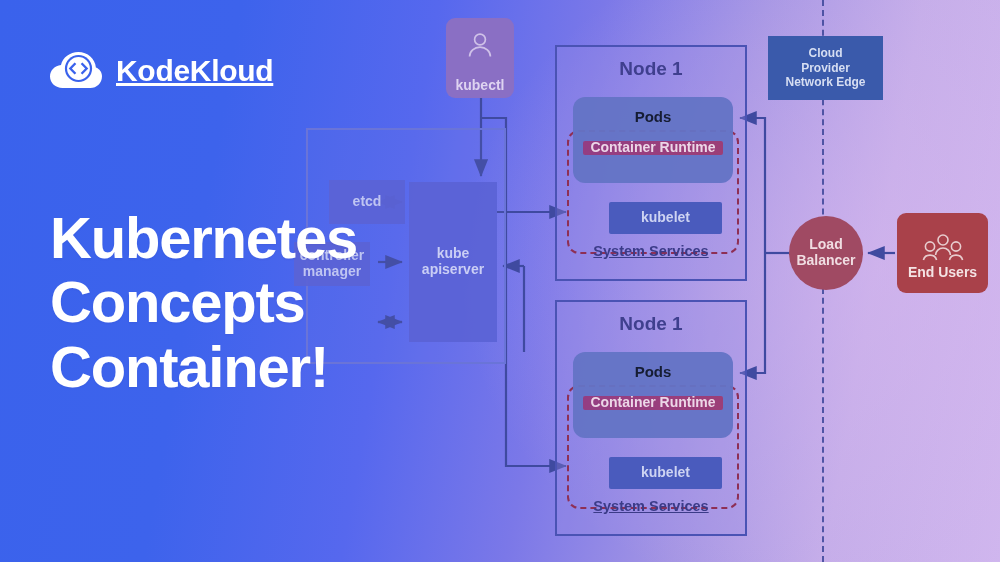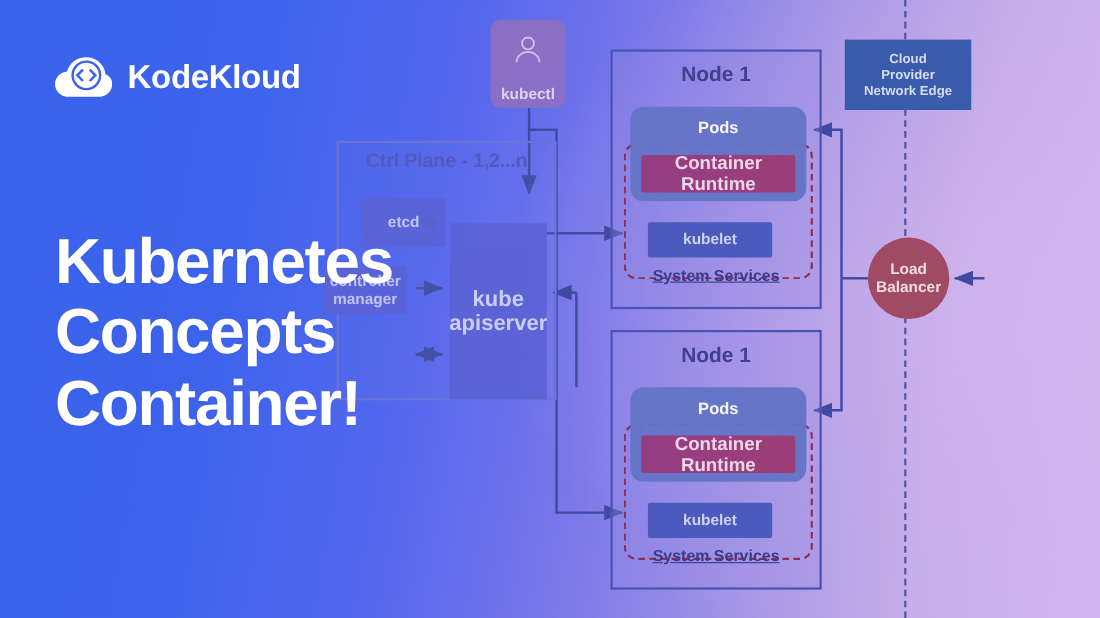--- a/index.html
+++ b/index.html
@@ -31,20 +31,21 @@
 
   
   #brand {
     position:absolute; left:50px; top:50px;
     display:flex; align-items:center; gap:14px;
   }
   #brand .logo { width:52px; height:42px; display:block; }
   #brand .wordmark {
     color:#ffffff; font-size:30px; font-weight:700; letter-spacing:-0.3px;
     line-height:1;
+    text-decoration:underline;
   }
 
   
   #headline {
     position:absolute; left:50px; top:206px;
     color:#ffffff; font-size:58px; font-weight:700;
     line-height:1.11; letter-spacing:-1.2px; white-space:pre-line;
     text-shadow:0 1px 2px rgba(40,50,150,0.10);
     z-index:6;
   }
@@ -70,21 +71,21 @@
     width:76px; height:44px; background:#5b63d6; opacity:0.92;
     color:#c9cdf3; font-size:14px; font-weight:600;
   }
   #cp-etcd   { left:294px; top:180px;margin-left:35px; }
   #cp-ctrl   { left:294px; top:242px; }
   #cp-sched  { left:294px; top:300px; }
 
   #apiserver {
     left:409px; top:182px; width:88px; height:160px;
     background:#5b63d6; opacity:0.93;
-    color:#d2d6f6; font-size:20px; font-weight:600; white-space:pre-line;margin-top:21px;
+    color:#d2d6f6; font-size:14px; font-weight:600; white-space:pre-line;
   }
 
   
   #kubectl {
     left:446px; top:18px; width:68px; height:80px;
     background:#8a6fc4; border-radius:9px;
     color:#ded3f1; font-size:14px; font-weight:600;
     flex-direction:column; gap:18px; padding-top:8px;
   }
   #kubectl svg { width:30px; height:30px; display:block; }
@@ -99,30 +100,30 @@
   .node-title {
     position:absolute; left:0; right:0; top:11px;
     color:#3f3f8e; font-size:19px; font-weight:700; text-align:center;
   }
   .pods {
     position:absolute; left:16px; top:50px; width:160px; height:86px;
     background:#6474c6; border-radius:12px; opacity:0.95;
   }
   .pods-label {
     position:absolute; left:0; right:0; top:11px; text-align:center;
-    color:#ffffff; font-size:15px; font-weight:600;
+    color:#0f172a; font-size:15px; font-weight:600;
   }
   .cruntime {
-    position:absolute; left:10px; top:44px; width:140px; height:34px;
+    position:absolute; left:10px; top:44px; width:140px; height:14px;
     background:linear-gradient(90deg,#953a7e 0%,#9c3a72 100%);
-    color:#f1dbe8; font-size:17px; font-weight:700;
+    color:#f1dbe8; font-size:14px; font-weight:700;
     border-radius:2px;
   }
   .kubelet {
-    position:absolute; left:32px; top:155px; width:113px; height:32px;
+    position:absolute; left:52px; top:155px; width:113px; height:32px;
     background:#4a5bbd; color:#cdd3f2; font-size:14px; font-weight:600;
     border-radius:2px;
   }
   .sysdash {
     position:absolute; left:10px; top:83px; width:172px; height:124px;
     border:2px dashed #8e2f55; border-radius:12px;
   }
   .sys-label {
     position:absolute; left:0; right:0; top:196px; text-align:center;
     color:#3b3b88; font-size:14.5px; font-weight:700;text-decoration:underline;
@@ -218,21 +219,20 @@
       </svg>
     </span>
     <span class="wordmark">KodeKloud</span>
   </div>
 
   <div id="headline">Kubernetes
 Concepts
 Container!</div>
 
   <div class="dbox" id="ctrl-plane"></div>
-  <div id="ctrl-plane-title">Ctrl Plane - 1,2...n</div>
 
   <div class="dbox lbl cp-item" id="cp-etcd">etcd</div>
   <div class="dbox lbl cp-item" id="cp-ctrl">controller manager</div>
 
   <div class="dbox lbl" id="apiserver">kube
 apiserver</div>
 
   <div class="dbox lbl" id="kubectl">
     <span>
       <svg viewBox="0 0 30 30" xmlns="http://www.w3.org/2000/svg">
@@ -265,13 +265,28 @@
     <div class="sys-label">System Services</div>
   </div>
 
   <div class="dbox lbl" id="cloud-edge">Cloud
 Provider
 Network Edge</div>
 
   <div class="dbox lbl" id="loadbal">Load
 Balancer</div>
 
+  <div class="dbox lbl" id="endusers">
+    <span>
+      <svg viewBox="0 0 42 30" xmlns="http://www.w3.org/2000/svg">
+        <g fill="none" stroke="#e8cdcf" stroke-width="1.6">
+          <circle cx="21" cy="7" r="5"></circle>
+          <path d="M13.6 22 a7.4 7 0 0 1 14.8 0"></path>
+          <circle cx="8" cy="13.5" r="4.6"></circle>
+          <path d="M1.4 27 a6.8 6.4 0 0 1 13.2 0"></path>
+          <circle cx="34" cy="13.5" r="4.6"></circle>
+          <path d="M27.4 27 a6.8 6.4 0 0 1 13.2 0"></path>
+        </g>
+      </svg>
+    </span>
+    <span>End Users</span>
+  </div>
 </div>
 
 </body></html>

